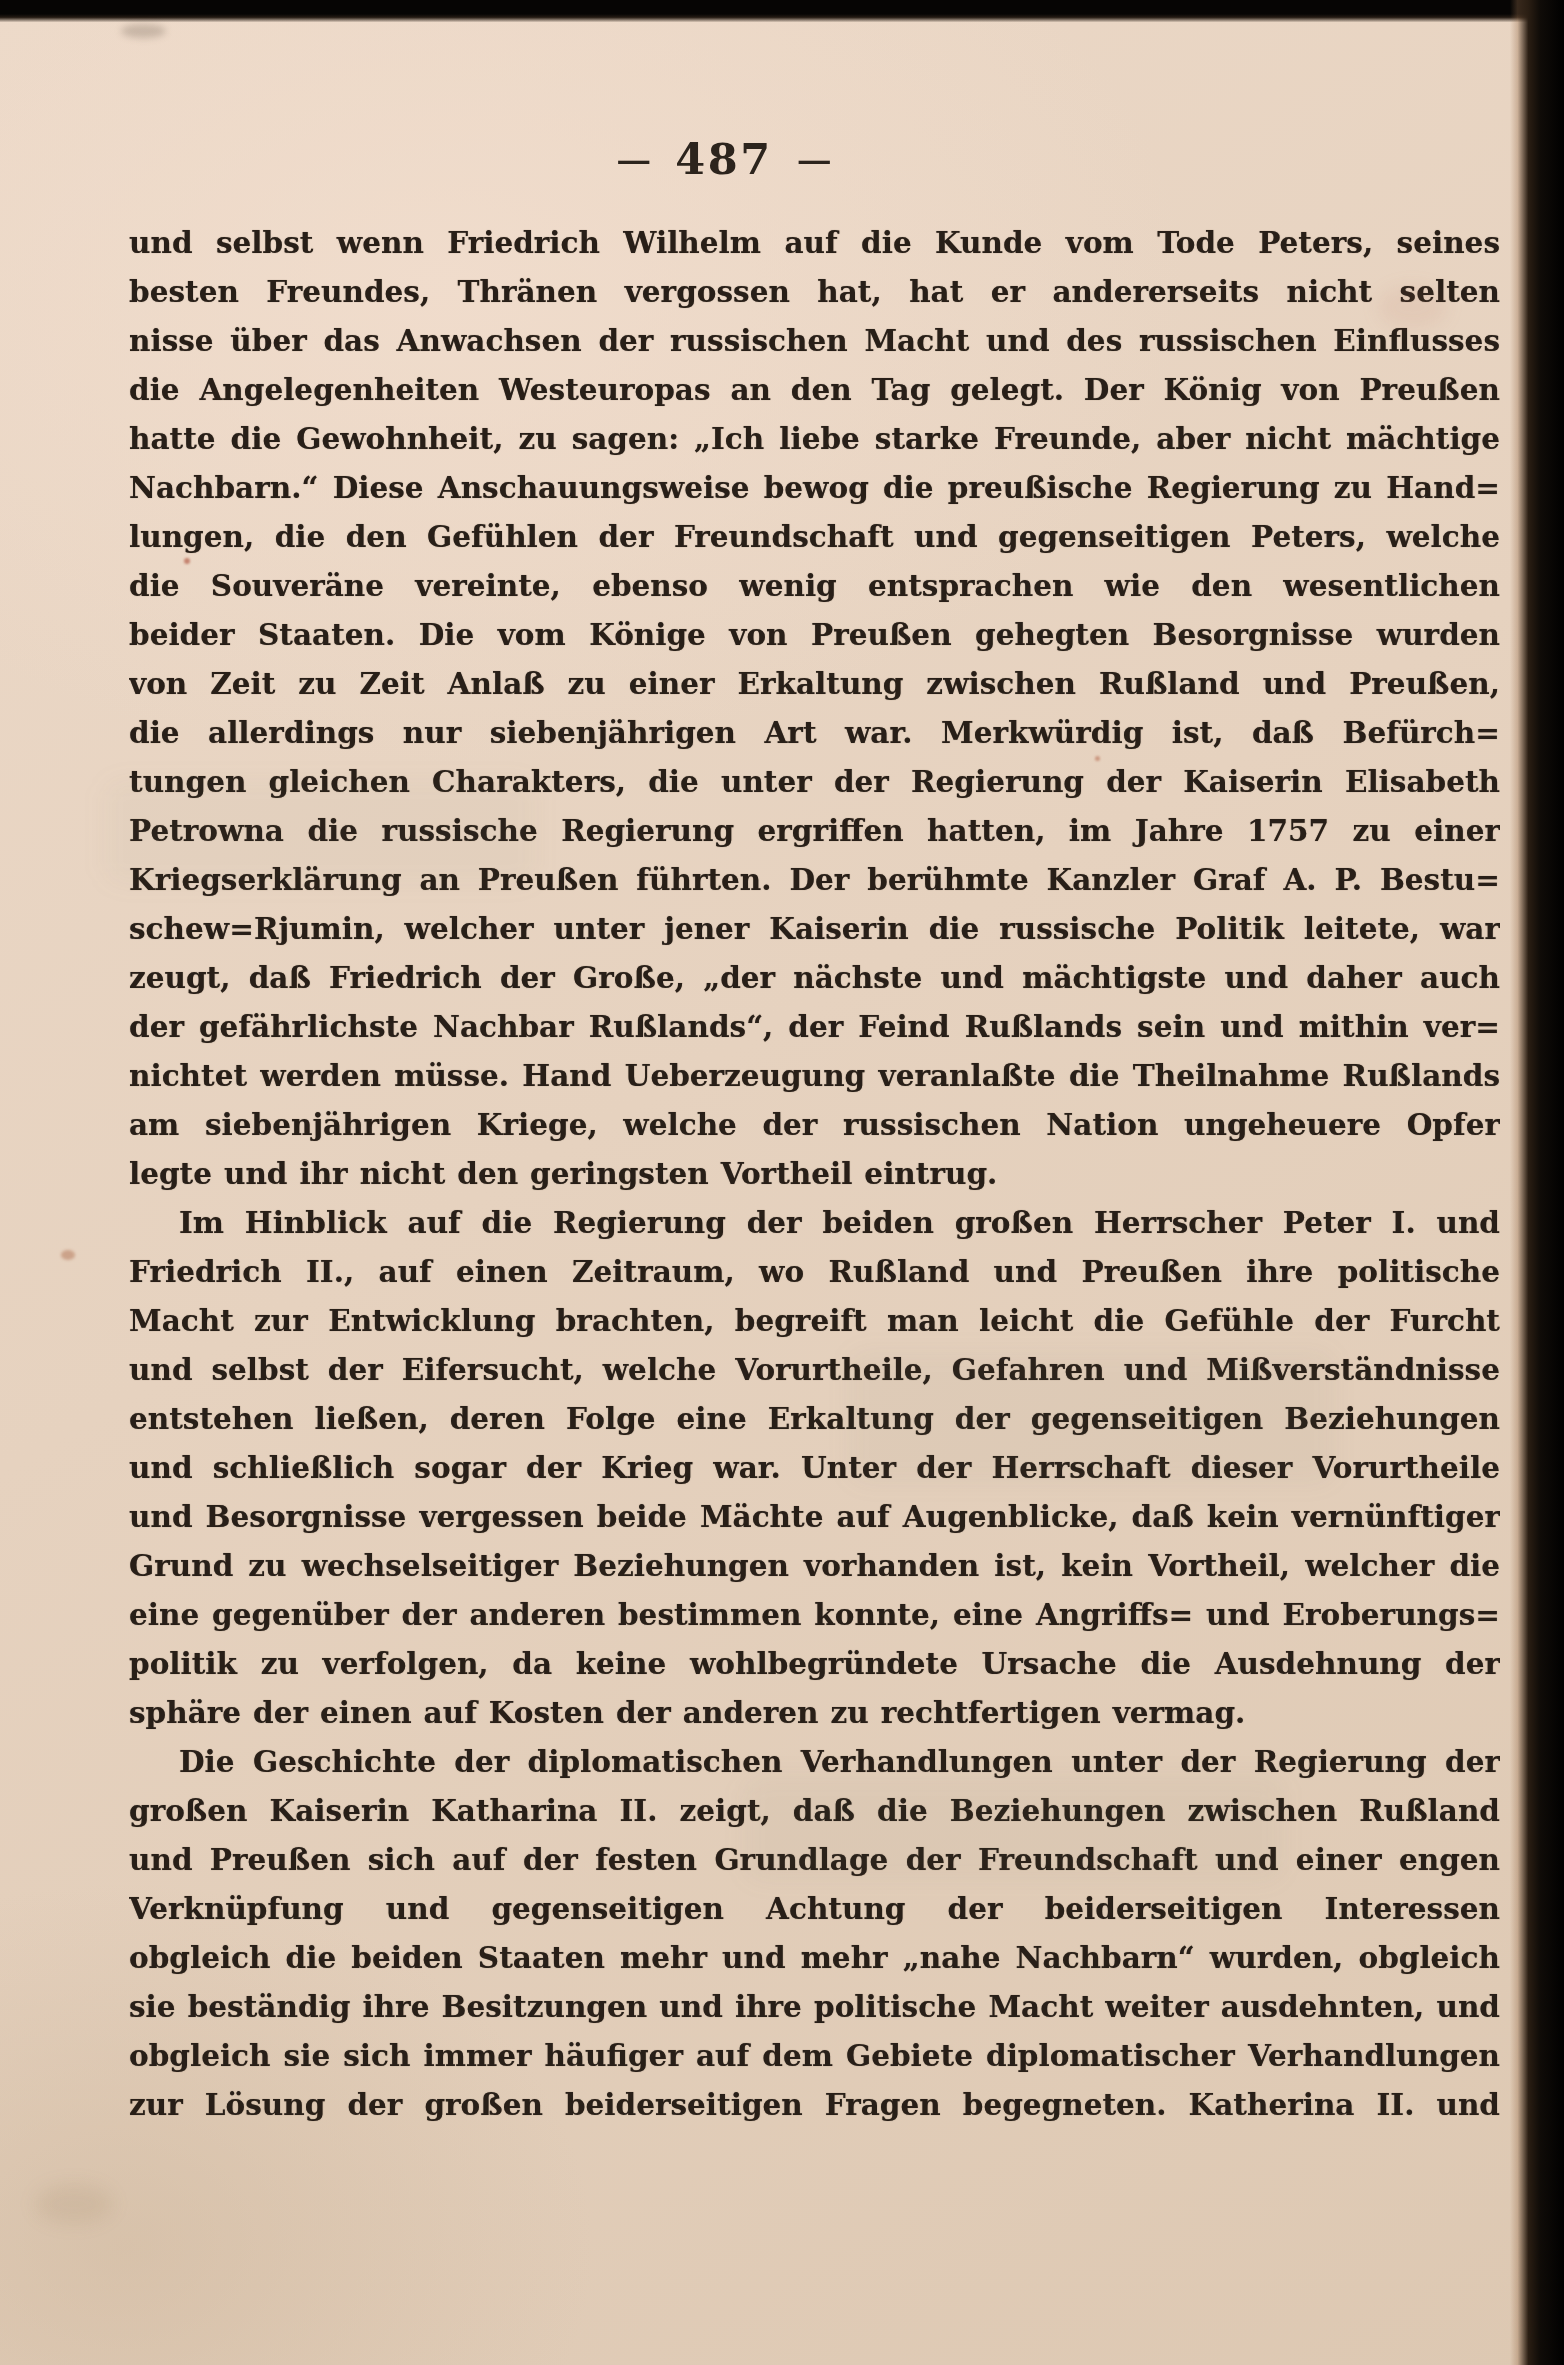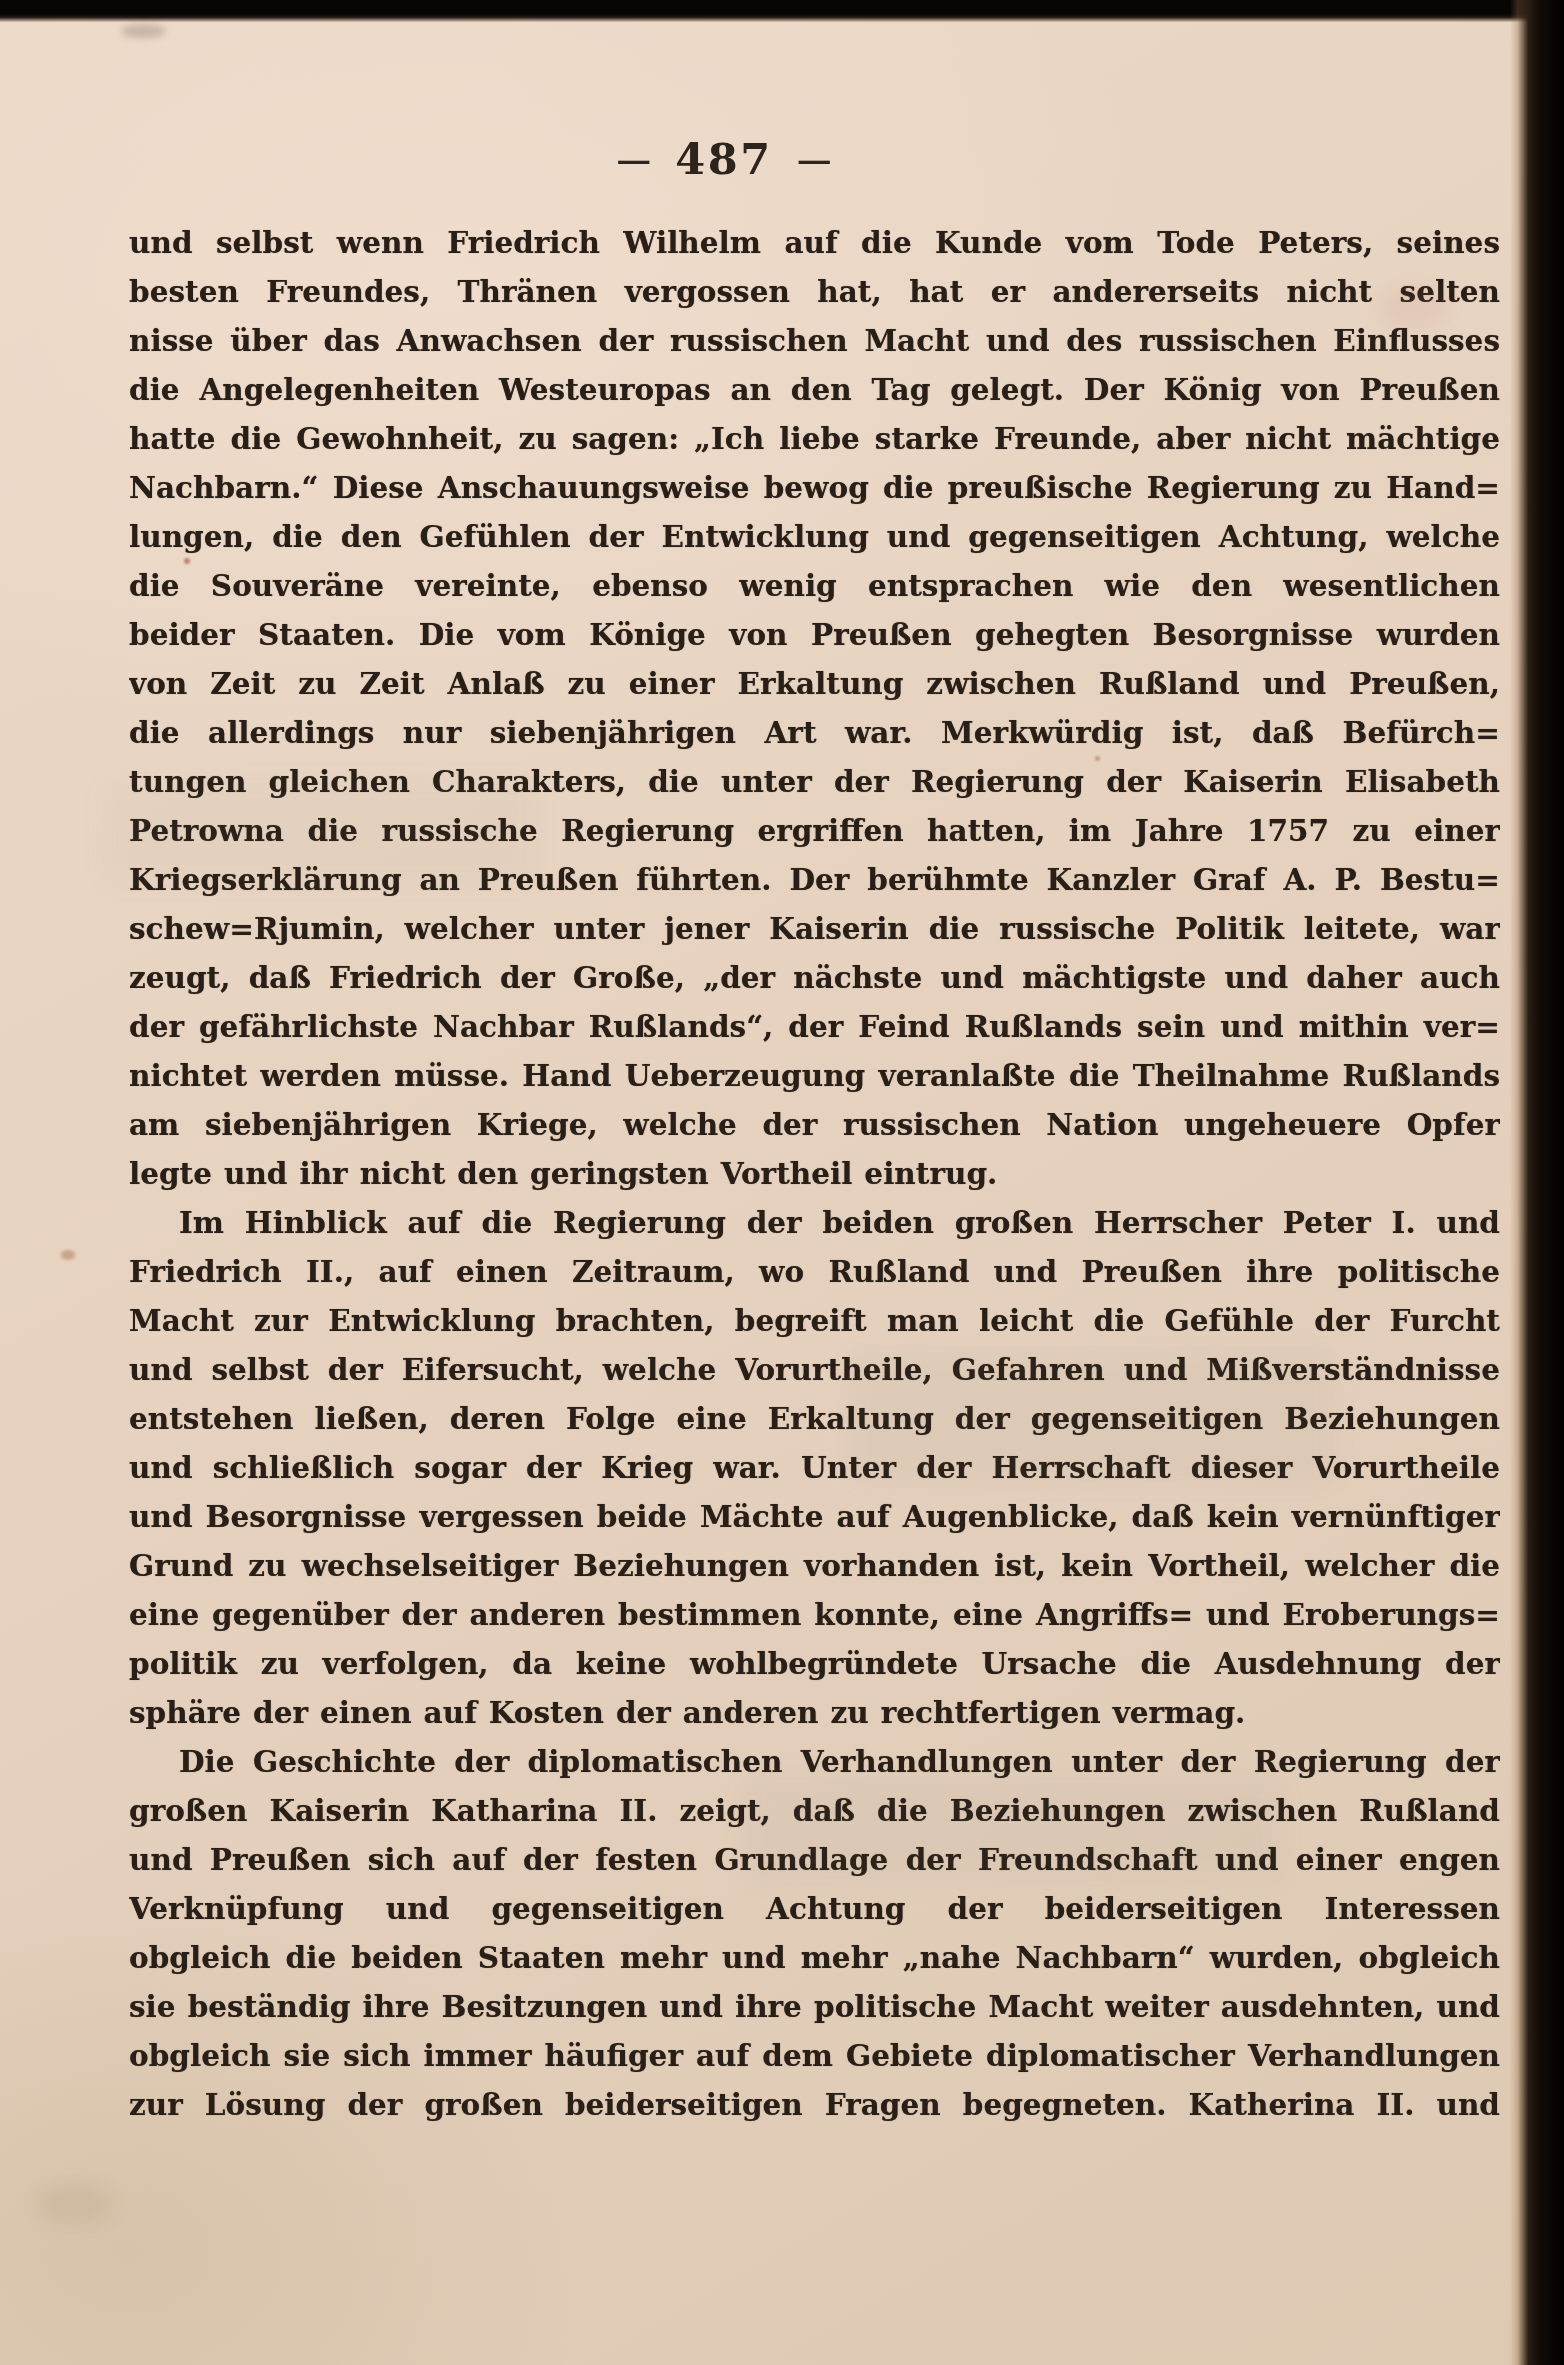--- a/index.html
+++ b/index.html
@@ -74,21 +74,21 @@
     <span class="dash">—</span>
   </div>
 
   <div class="textblock" id="textblock">
       <div class="line j">und selbst wenn Friedrich Wilhelm auf die Kunde vom Tode Peters, seines</div>
       <div class="line j">besten Freundes, Thränen vergossen hat, hat er andererseits nicht selten Besorg=</div>
       <div class="line j">nisse über das Anwachsen der russischen Macht und des russischen Einflusses auf</div>
       <div class="line j">die Angelegenheiten Westeuropas an den Tag gelegt. Der König von Preußen</div>
       <div class="line j">hatte die Gewohnheit, zu sagen: „Ich liebe starke Freunde, aber nicht mächtige</div>
       <div class="line j">Nachbarn.“ Diese Anschauungsweise bewog die preußische Regierung zu Hand=</div>
-      <div class="line j">lungen, die den Gefühlen der Entwicklung und gegenseitigen Achtung, welche</div>
+      <div class="line j">lungen, die den Gefühlen der Freundschaft und gegenseitigen Peters, welche</div>
       <div class="line j">die Souveräne vereinte, ebenso wenig entsprachen wie den wesentlichen Interessen</div>
       <div class="line j">beider Staaten. Die vom Könige von Preußen gehegten Besorgnisse wurden</div>
       <div class="line j">von Zeit zu Zeit Anlaß zu einer Erkaltung zwischen Rußland und Preußen,</div>
       <div class="line j">die allerdings nur siebenjährigen Art war. Merkwürdig ist, daß Befürch=</div>
       <div class="line j">tungen gleichen Charakters, die unter der Regierung der Kaiserin Elisabeth</div>
       <div class="line j">Petrowna die russische Regierung ergriffen hatten, im Jahre 1757 zu einer</div>
       <div class="line j">Kriegserklärung an Preußen führten. Der berühmte Kanzler Graf A. P. Bestu=</div>
       <div class="line j">schew=Rjumin, welcher unter jener Kaiserin die russische Politik leitete, war über=</div>
       <div class="line j">zeugt, daß Friedrich der Große, „der nächste und mächtigste und daher auch</div>
       <div class="line j">der gefährlichste Nachbar Rußlands“, der Feind Rußlands sein und mithin ver=</div>

